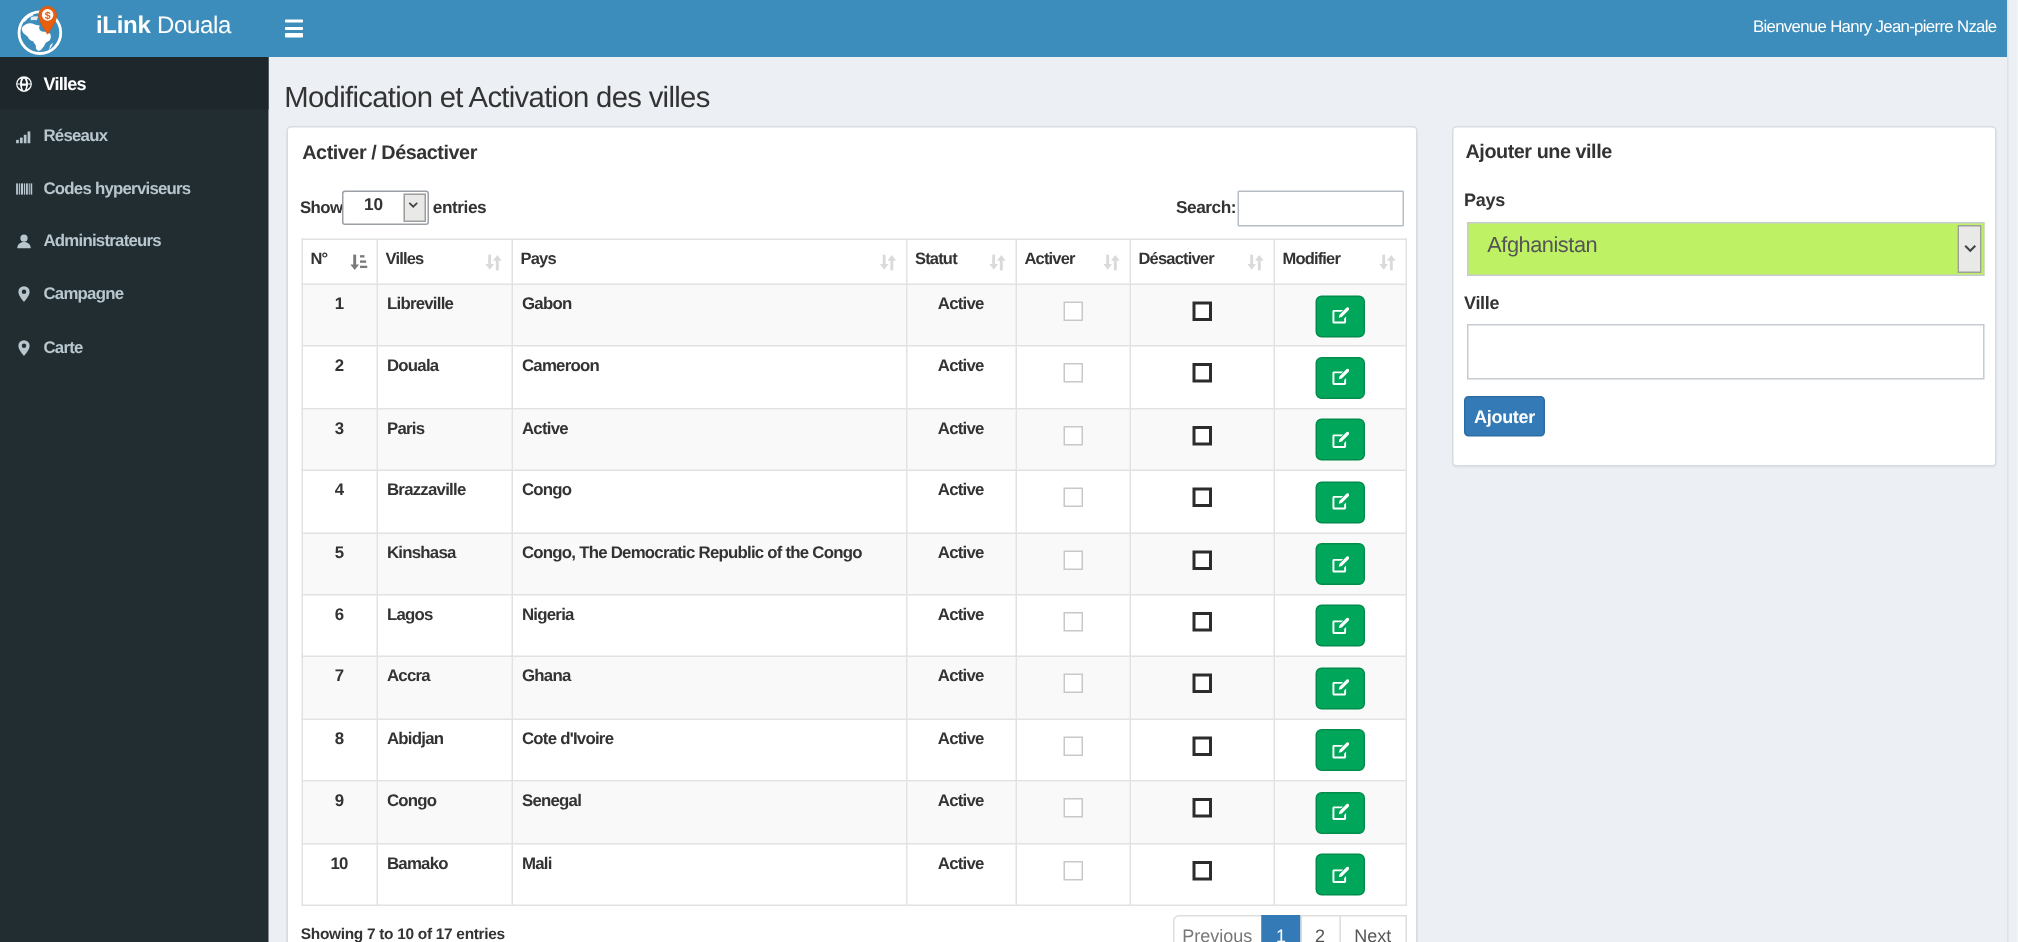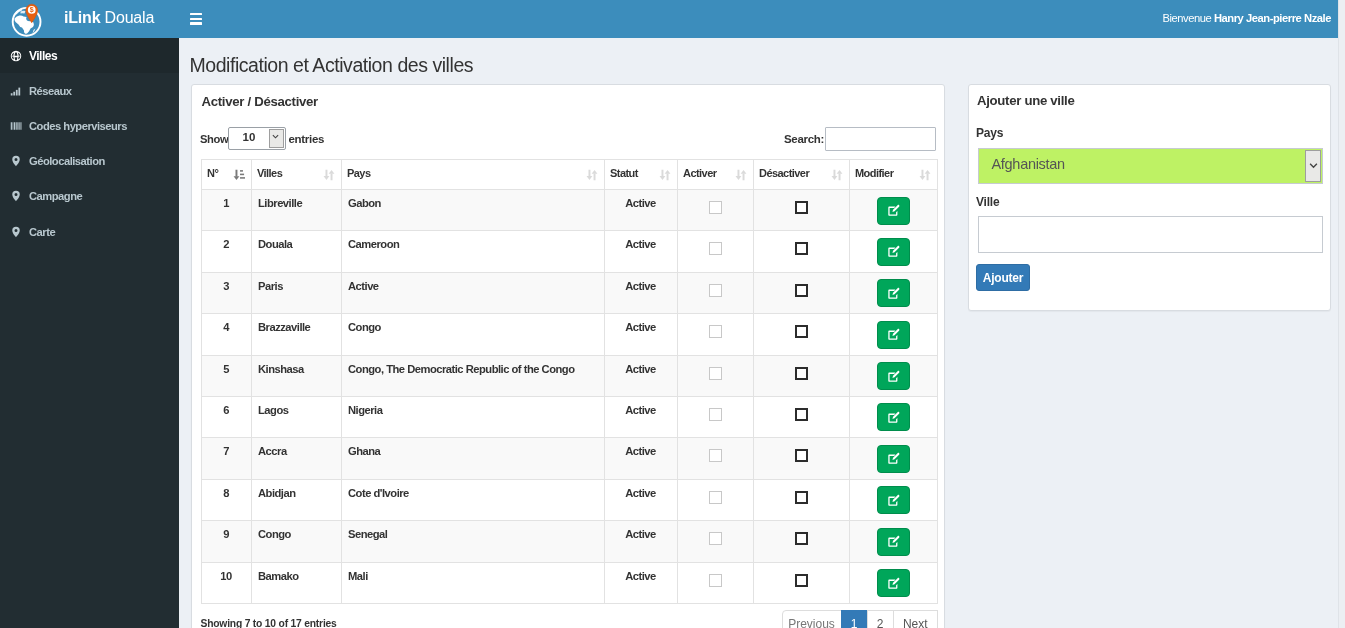--- a/index.html
+++ b/index.html
@@ -13,21 +13,21 @@
 #scrollstrip { position:absolute; right:0; top:0; width:7px; height:628px; background:#eceff3; border-left:1px solid #dfe3e8; z-index:50; }
 
 #navbar { position:absolute; left:0; top:0; width:1338px; height:38px; background:#3c8dbc; }
 #logo { position:absolute; left:0; top:0; width:179px; height:38px; background:#3c8dbc; }
 #logotext { position:absolute; left:64px; top:8.5px; font-size:16px; color:#fff; letter-spacing:-0.2px; white-space:nowrap; }
 #logotext b { font-weight:700; }
 #logotext span { font-weight:400; }
 #hamburger { position:absolute; left:190px; top:13px; width:12px; height:12px; }
 #hamburger div { height:2.4px; background:#fff; margin-bottom:2.2px; border-radius:0.5px; }
 #welcome { position:absolute; right:7px; top:12px; font-size:11.2px; color:#fff; letter-spacing:-0.45px; }
-#welcome b { font-weight:700; }
+#welcome b { font-weight:400; }
 
 #sidebar { position:absolute; left:0; top:38px; width:179px; height:590px; background:#222d32; }
 .sitem { position:relative; height:35.2px; color:#b8c7ce; font-size:11.2px; font-weight:700; letter-spacing:-0.5px; }
 .sitem.active { background:#1e282c; color:#fff; font-weight:700; font-size:12px; letter-spacing:-0.5px; }
 .sitem .sicon { position:absolute; left:10px; top:50%; margin-top:-6px; width:12px; height:12px; }
 .sitem .stext { position:absolute; left:29px; top:50%; margin-top:-7px; line-height:14px; white-space:nowrap; }
 
 #h1 { position:absolute; left:189.5px; top:54px; font-size:19.5px; font-weight:400; letter-spacing:-0.45px; color:#333; }
 .panel { position:absolute; background:#fff; border:1px solid #d8dce1; border-radius:3px; box-shadow:0 1px 1px rgba(0,0,0,0.04); }
 #panelL { left:191px; top:84px; width:754px; height:580px; }
@@ -126,23 +126,26 @@
           <rect x="8" y="3" width="1" height="10"></rect>
           <rect x="9.8" y="3" width="1.6" height="10"></rect>
           <rect x="12.2" y="3" width="0.9" height="10"></rect>
           <rect x="13.9" y="3" width="1.4" height="10"></rect>
         </g>
       </svg>
     <span class="stext">Codes hyperviseurs</span>
   </div>
   <div class="sitem">
     <svg class="sicon" viewBox="0 0 16 16">
-        <path fill="#b8c7ce" d="M8 1a5 5 0 00-5 5c0 3.8 5 9 5 9s5-5.2 5-9a5 5 0 00-5-5zm0 7a2 2 0 110-4 2 2 0 010 4z"></path>
-      </svg>
-    <span class="stext">Géolocalisation</span>
+        <g fill="#b8c7ce">
+          <circle cx="8" cy="5" r="3.2"></circle>
+          <path d="M2 14c0-3.3 2.7-5.5 6-5.5s6 2.2 6 5.5z"></path>
+        </g>
+      </svg>
+    <span class="stext">Administrateurs</span>
   </div>
   <div class="sitem">
     <svg class="sicon" viewBox="0 0 16 16">
         <path fill="#b8c7ce" d="M8 1a5 5 0 00-5 5c0 3.8 5 9 5 9s5-5.2 5-9a5 5 0 00-5-5zm0 7a2 2 0 110-4 2 2 0 010 4z"></path>
       </svg>
     <span class="stext">Campagne</span>
   </div>
   <div class="sitem">
     <svg class="sicon" viewBox="0 0 16 16">
         <path fill="#b8c7ce" d="M8 1a5 5 0 00-5 5c0 3.8 5 9 5 9s5-5.2 5-9a5 5 0 00-5-5zm0 7a2 2 0 110-4 2 2 0 010 4z"></path>

